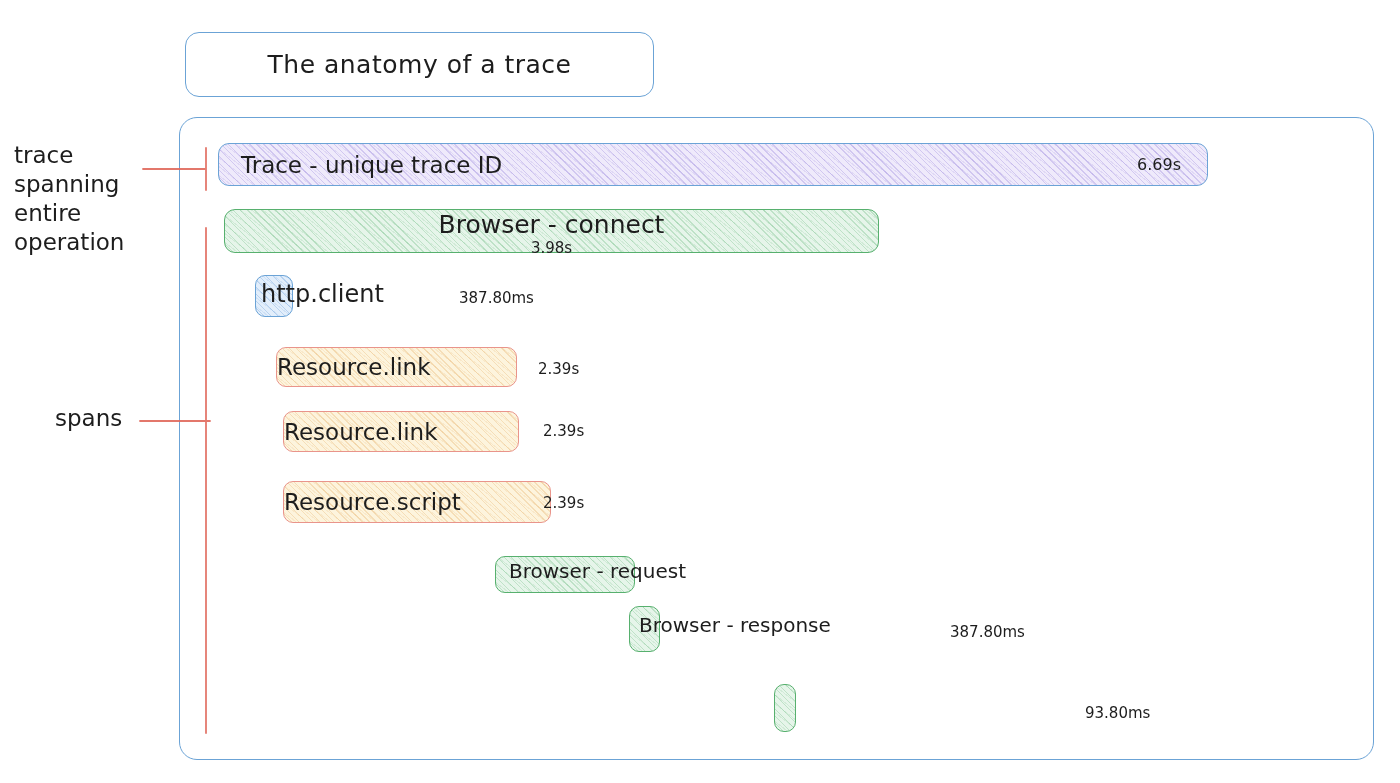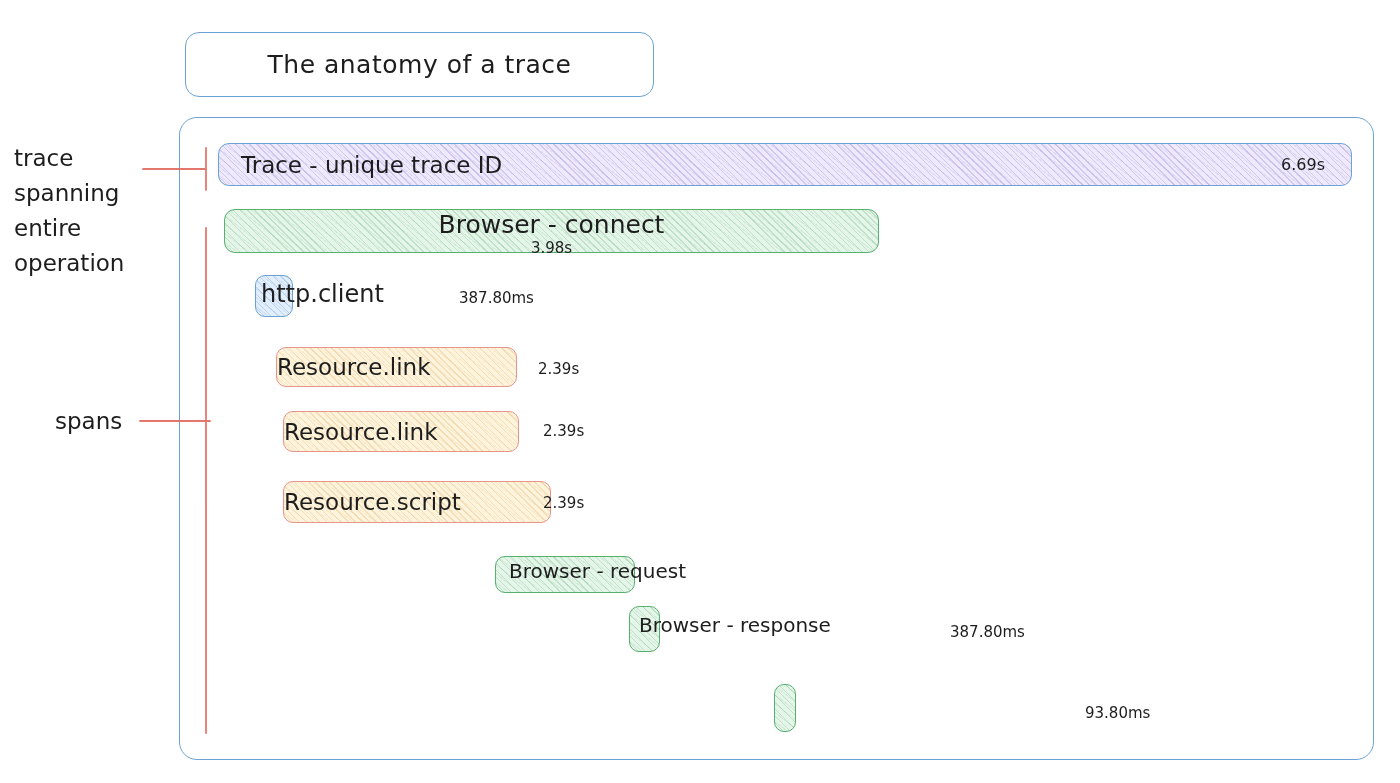--- a/index.html
+++ b/index.html
@@ -15,21 +15,21 @@
     border:1.7px solid #6ba3d6; border-radius:14px; background:#ffffff;
     display:flex; align-items:center; justify-content:center; z-index:2;
   }
   .title-text { font-size:25px; letter-spacing:0.5px; }
   .container-box {
     position:absolute; left:179px; top:117px; width:1193px; height:641px;
     border:1.7px solid #6ba3d6; border-radius:18px; background:transparent; z-index:1;
   }
 
   
-  .note { position:absolute; font-size:23px; line-height:35px; white-space:pre-line; z-index:4; }
+  .note { position:absolute; font-size:23px; line-height:29px; white-space:pre-line; z-index:4; }
   .note-trace { left:14px; top:141px; width:160px; }
   .note-spans { left:55px; top:404px; }
 
   
   .fill-purple {
     background-color:#efeafb;
     background-image:
       repeating-linear-gradient(45deg, rgba(140,120,215,0.30) 0 1px, transparent 1px 5px),
       repeating-linear-gradient(38deg, rgba(140,120,215,0.16) 0 1px, transparent 1px 7px);
   }
@@ -53,21 +53,21 @@
   }
   .border-blue  { border:1.7px solid #6ba3d6; }
   .border-green { border:1.7px solid #57b06e;flex-direction:column; }
   .border-red   { border:1.7px solid #e9948b; }
 
   
   .bar {
     position:absolute; border-radius:11px; display:flex; align-items:center;
     justify-content:space-between; z-index:3; box-sizing:border-box;
   }
-  .bar-trace   { left:218px; top:143px; width:1134px; height:43px; padding:0 26px 0 22px; }
+  .bar-trace   { left:218px; top:143px; width:990px; height:43px; padding:0 26px 0 22px; }
   .bar-connect { left:224px; top:209px; width:655px;  height:44px; padding:0 16px 0 16px; }
   .bar-label    { font-size:23px; white-space:nowrap; }
   .bar-connect .bar-label { font-size:25px; }
   .bar-duration { font-size:16px; white-space:nowrap; }
   .bar-connect .bar-duration { font-size:15px; }
 
   .box { position:absolute; border-radius:10px; box-sizing:border-box; z-index:2;
          display:flex; align-items:center; }
   .box .bar-label { }
 

